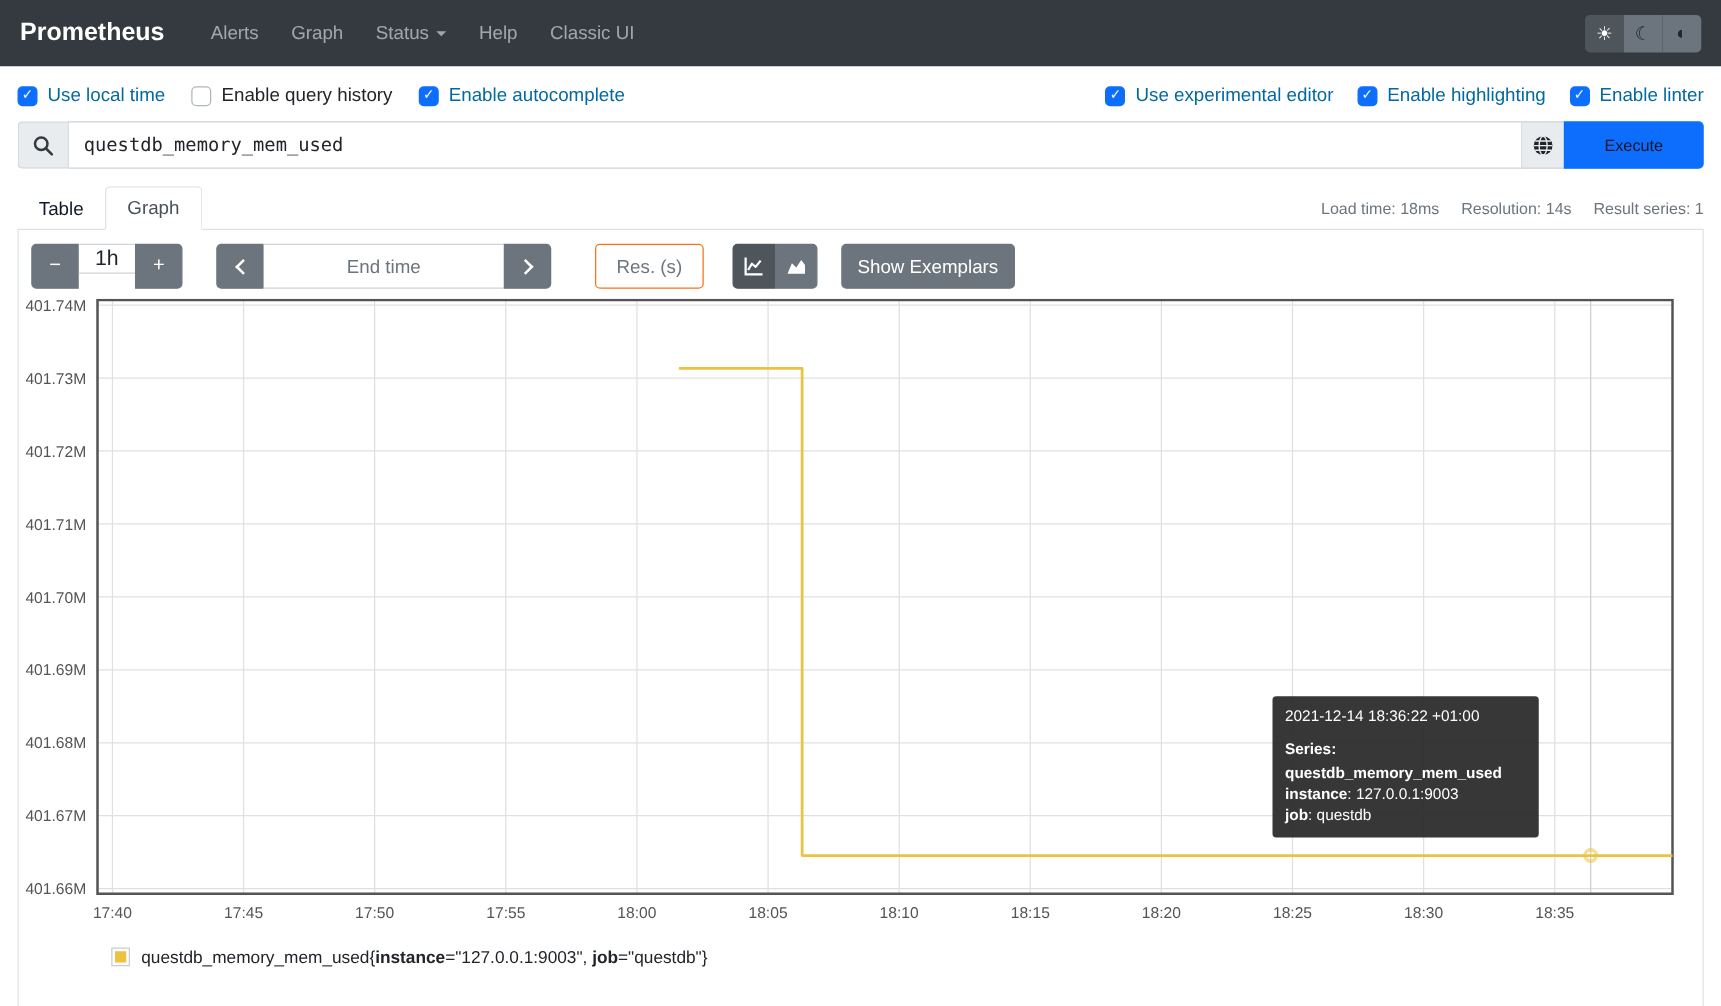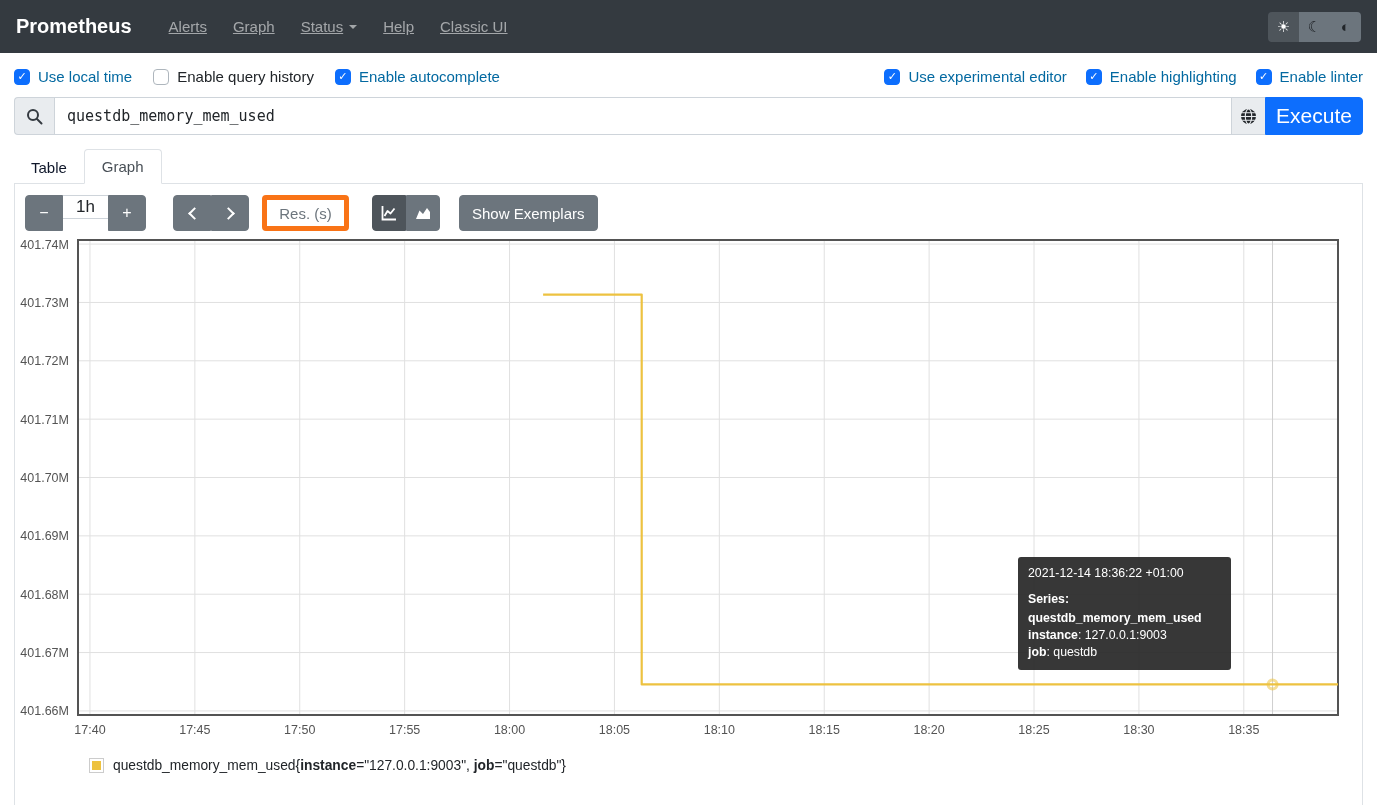--- a/index.html
+++ b/index.html
@@ -2,21 +2,21 @@
 <html><head>
 <meta charset="utf-8">
 <style>
   * { margin:0; padding:0; box-sizing:border-box; }
   html,body { width:1377px; height:805px; overflow:hidden; background:#fff;
     font-family:"Liberation Sans","DejaVu Sans",sans-serif; color:#212529; }
 
   
   .navbar { height:53px; background:#343a40; display:flex; align-items:center; padding:0 16px; }
   .brand { color:#fff; font-size:20px; font-weight:600; margin-right:24px; cursor:pointer;text-align:right; }
-  .navlink { color:rgba(255,255,255,0.55); font-size:15px; padding:8px 13px; cursor:pointer; display:flex; align-items:center;text-decoration:underline; }
+  .navlink { color:rgba(255,255,255,0.55); font-size:15px; padding:8px 13px; cursor:pointer; display:flex; align-items:center; }
   .caret { display:inline-block; margin-left:6px; border-top:4px solid rgba(255,255,255,0.55);
     border-left:4px solid transparent; border-right:4px solid transparent; }
   .theme-group { margin-left:auto; display:flex; }
   .theme-btn { width:31px; height:30px; background:#6c757d; border:none; color:#212529;
     font-size:15px; display:flex; align-items:center; justify-content:center; cursor:pointer; }
   .theme-btn.first { border-radius:4px 0 0 4px; }
   .theme-btn.last { border-radius:0 4px 4px 0; }
   .theme-btn.active { background:#4e555b; color:#fff; }
 
   
@@ -32,21 +32,21 @@
   .opt-label { margin-left:8px; color:#212529; }
   .opt.checked .opt-label { color:#0369a1; }
 
   
   .querybar { display:flex; margin:0 14px 14px 14px; height:38px; }
   .addon { background:#e9ecef; border:1px solid #ced4da; display:flex; align-items:center; justify-content:center; }
   .addon.search { width:40px; border-radius:4px 0 0 4px; border-right:0; }
   .addon.globe { width:33px; border-left:0; border-right:0; cursor:pointer; }
   .query-input { flex:1; border:1px solid #ced4da; border-radius:0; padding:0 12px; font-size:15px;
     font-family:"DejaVu Sans Mono","Liberation Mono",monospace; color:#212529; outline:none; }
-  .execute-btn { width:98px; background:#0d6efd; border:1px solid #0d6efd; color:#ffffff; font-size:21px;
+  .execute-btn { width:112px; background:#0d6efd; border:1px solid #0d6efd; color:#0f172a; font-size:13px;
     border-radius:0 4px 4px 0; cursor:pointer; font-family:inherit; }
 
   
   .tabsrow { display:flex; align-items:flex-end; margin:2px 14px 0 14px; position:relative; z-index:2; }
   .tab { font-size:15px; padding:8px 17px; border-radius:4px 4px 0 0; margin-bottom:-1px; cursor:pointer; }
   .tab.inactive { color:#0f172a; }
   .tab.active { color:#495057; background:#fff; border:1px solid #dee2e6; border-bottom-color:#fff; }
   .stats { margin-left:auto; font-size:12.8px; color:#6c757d; padding-bottom:9px; }
   .stats span { margin-left:14px; }
 
@@ -63,21 +63,21 @@
   .rad-r { border-radius:0 4px 4px 0; }
   .range-val { width:45px; height:24px; border:1px solid #ced4da; border-left:0; border-right:0;
     display:flex; align-items:center; justify-content:center; font-size:17px; }
   .time-grp { margin-left:27px; }
   .chev { display:inline-block; width:9px; height:9px; border-top:2.5px solid #fff; border-right:2.5px solid #fff; }
   .chev.left  { transform:rotate(-135deg); margin-left:4px; }
   .chev.right { transform:rotate(45deg);  margin-right:4px; }
   .endtime-input { width:192px; height:36px; border:1px solid #ced4da; border-left:0; border-right:0;
     text-align:center; font-size:15px; font-family:inherit; outline:none; color:#212529; }
   .endtime-input::placeholder, .res-input::placeholder { color:#6c757d; }
-  .res-input { width:87px; height:36px; margin-left:13px; border:5px solid #f97316; border-radius:4px;
+  .res-input { width:87px; height:36px; margin-left:35px; border:1px solid #f97316; border-radius:4px;
     text-align:center; font-size:15px; font-family:inherit; outline:none; }
   .toggle-grp { margin-left:23px; }
   .toggle-btn { width:34px; }
   .toggle-btn.active { background:#4e555b; border-color:#4e555b; }
   .exemplars-btn { margin-left:19px; padding:0 12px; font-size:15px; border-radius:4px; height:36px; }
 
   
   .chart-wrap { position:relative; margin-top:7px; height:505px; }
   svg text { font-family:"Liberation Sans","DejaVu Sans",sans-serif; }
 
@@ -177,34 +177,40 @@
       <line x1="1" y1="8.5" x2="16" y2="8.5" stroke="#e9ecef" stroke-width="1.1"></line>
       <path d="M2.2 4.8 H14.8 M2.2 12.2 H14.8" stroke="#e9ecef" stroke-width="1.1" fill="none"></path>
     </svg>
   </div>
   <button class="execute-btn">Execute</button>
 </div>
 
 <div class="tabsrow">
   <div class="tab inactive">Table</div>
   <div class="tab active">Graph</div>
+  <div class="stats">
+    <span>Load time: 18ms</span>
+    <span>Resolution: 14s</span>
+    <span>Result series: 1</span>
+  </div>
 </div>
 
 <div class="panel">
 
   <div class="toolbar">
     <div class="grp">
       <button class="btn-gray w38 rad-l">−</button>
       <div class="range-val">1h</div>
       <button class="btn-gray w38 rad-r">+</button>
     </div>
     <div class="grp time-grp">
       <button class="btn-gray w38 rad-l">
           <span class="chev left"></span>
         </button>
+      <input class="endtime-input" placeholder="End time" style="">
       <button class="btn-gray w38 rad-r">
           <span class="chev right"></span>
         </button>
     </div>
     <input class="res-input" placeholder="Res. (s)" style="">
     <div class="grp toggle-grp">
       <button class="btn-gray toggle-btn rad-l active">
         <svg width="16" height="16" viewBox="0 0 16 16">
           <path d="M1.5 1 V14.5 H15" fill="none" stroke="#fff" stroke-width="1.8"></path>
           <polyline points="3.5,11 6.5,6 9.5,8.5 13.5,3.5" fill="none" stroke="#fff" stroke-width="1.8" stroke-linejoin="round"></polyline>

